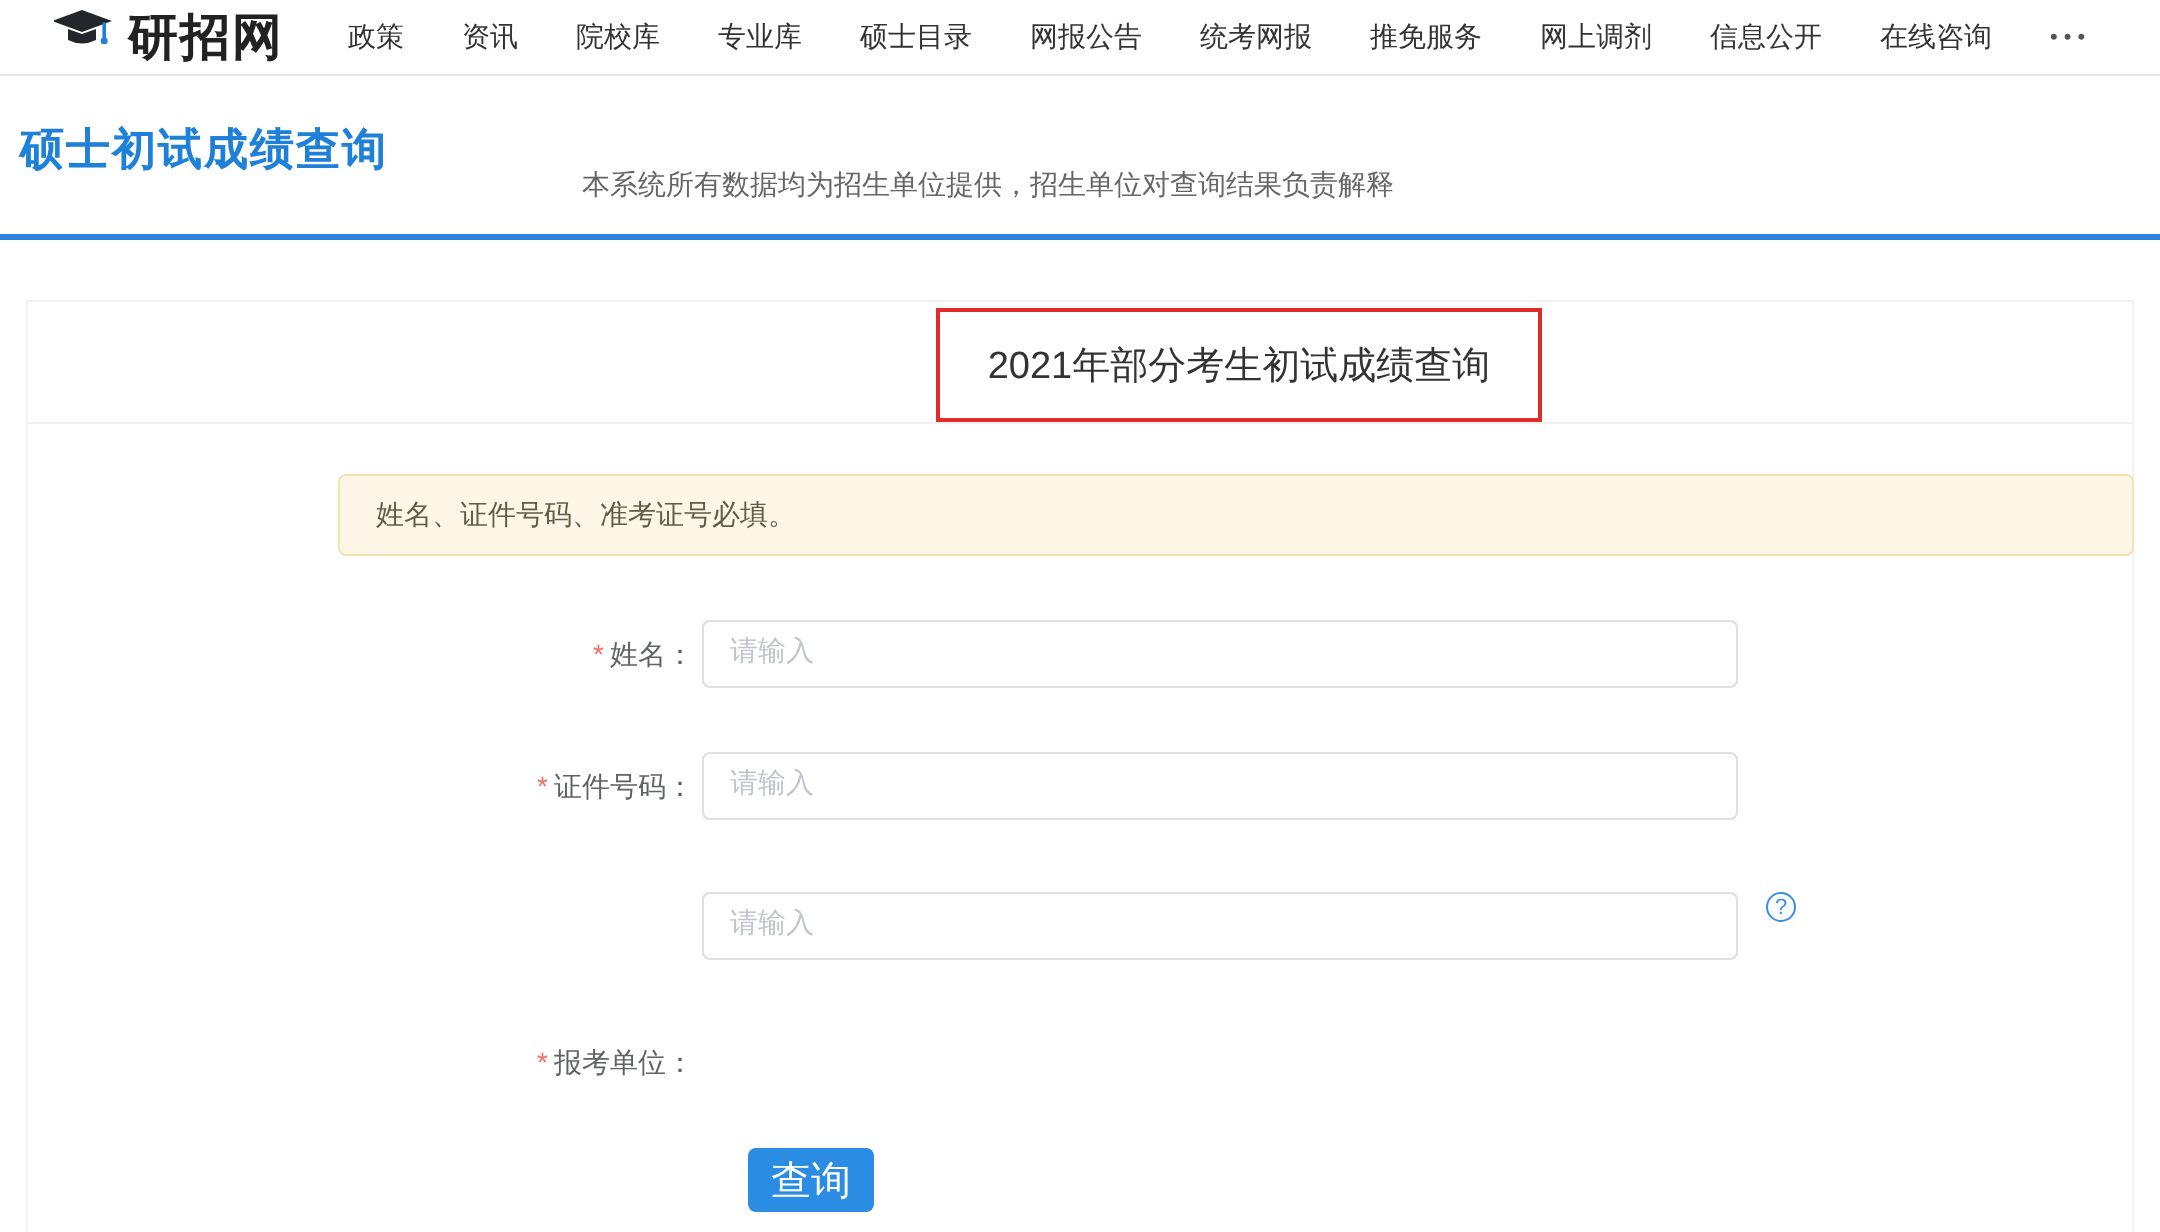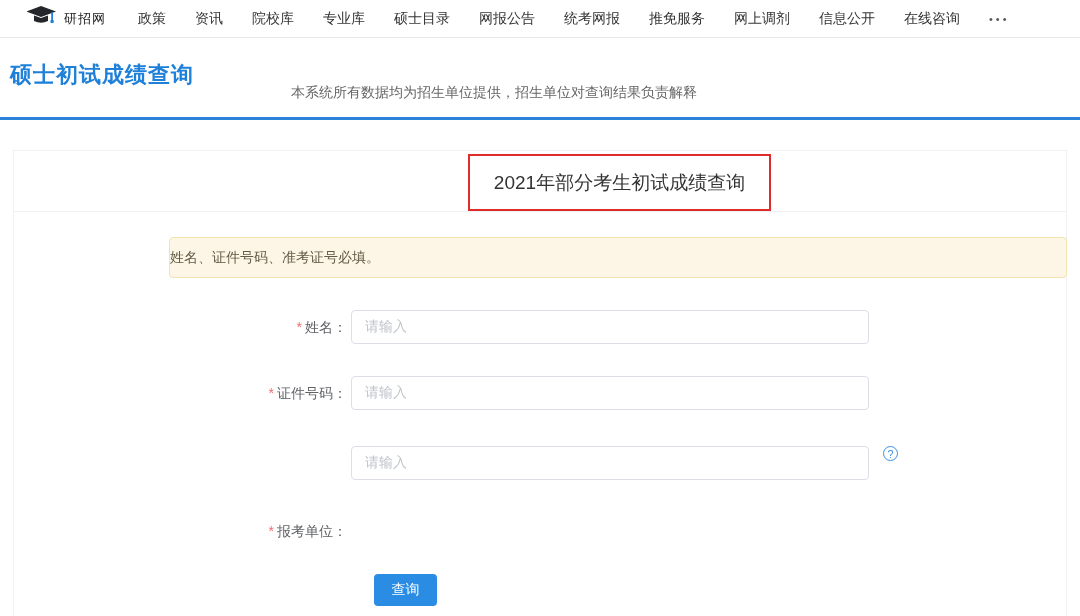--- a/index.html
+++ b/index.html
@@ -4,63 +4,63 @@
 <style>
   * { margin: 0; padding: 0; box-sizing: border-box; }
   html, body { width: 1080px; height: 616px; background: #fff;
     font-family: "Liberation Sans", "DejaVu Sans", sans-serif; }
   .stage { position: relative; width: 1080px; height: 616px; overflow: hidden; background: #fff; }
 
   
   .nav { position: absolute; top: 0; left: 0; width: 1080px; height: 38px;
     border-bottom: 1px solid #e8e8e8; display: flex; align-items: center; background: #fff; }
   .logo { display: flex; align-items: center; margin-left: 27px; cursor: pointer; }
-  .logo-text { font-size: 13px; font-weight: normal; color: #222; margin-left: 7px; letter-spacing: 1px; text-align: center; }
+  .logo-text { font-size: 25px; font-weight: bold; color: #222; margin-left: 7px; letter-spacing: 1px; text-align: center; }
   .nav-items { display: flex; align-items: center; margin-left: 32px; }
   .nav-item { font-size: 14px; color: #333; margin-right: 29px; cursor: pointer; white-space: nowrap; }
   .nav-more { font-size: 11px; color: #555; letter-spacing: 3px; cursor: pointer; }
 
   
   .page-title { position: absolute; left: 10px; top: 60px; font-size: 22px; font-weight: bold;
     color: #1e80d9; letter-spacing: 1px; }
   .page-subtitle { position: absolute; left: 291px; top: 84px; font-size: 14px; color: #666; }
   .blue-divider { position: absolute; left: 0; top: 117px; width: 1080px; height: 3px; background: #2b84d9; }
 
   
   .card { position: absolute; left: 13px; top: 150px; width: 1054px; height: 466px;
     background: #fff; border: 1px solid #f2f2f2; border-bottom: none; }
   .card-header-divider { position: absolute; left: 0; top: 60px; width: 100%; height: 1px; background: #f0f0f0; }
   .red-box { position: absolute; left: 454px; top: 3px; width: 303px; height: 57px;
     border: 2px solid #e02b2b; display: flex; align-items: center; justify-content: center; }
   .card-title { font-size: 19px; color: #333; }
 
   .notice { position: absolute; left: 155px; top: 86px; width: 898px; height: 41px;
     background: #fdf6e6; border: 1px solid #f3e3ae; border-radius: 4px;
-    line-height: 39px; font-size: 14px; color: #615c45; }
+    line-height: 39px; padding-left: 18px; font-size: 14px; color: #615c45; }
 
   .form-row { position: absolute; left: 0; width: 100%; height: 34px; }
   .row-name   { top: 159px; }
   .row-id     { top: 225px; }
   .row-ticket { top: 295px; }
   .row-unit   { top: 363px; }
   .f-label { position: absolute; left: 0; top: 0; width: 333px; text-align: right;
     line-height: 34px; font-size: 14px; color: #606266; }
   .req { color: #f56c6c; margin-right: 3px; font-size: 14px; }
   .f-input { position: absolute; left: 337px; top: 0; width: 518px; height: 34px;
     border: 1px solid #dcdfe6; border-radius: 4px; padding: 0 13px; font-size: 14px;
     color: #606266; outline: none; font-family: Liberation Serif, serif; }
   .f-input::placeholder { color: #c0c4cc; opacity: 1; }
   .f-value { position: absolute; left: 337px; top: 0; line-height: 34px; font-size: 14px; color: #606266; }
   .forgot-link { position: absolute; left: 867px; top: 0; line-height: 34px; font-size: 14px;
     color: #3a8ee6; cursor: pointer; text-decoration: none; display: flex; align-items: center; }
   .q-icon { display: inline-block; width: 15px; height: 15px; border: 1px solid #3a8ee6;
     border-radius: 50%; text-align: center; line-height: 14px; font-size: 11px; margin-left: 2px; }
 
   .submit-btn { position: absolute; left: 360px; top: 423px; width: 63px; height: 32px;
-    background: #2b8ce4; color: #fff; border: none; border-radius: 4px; font-size: 14px;
+    background: #2b8ce4; color: #fff; border: none; border-radius: 4px; font-size: 20px;
     cursor: pointer; font-family: "Liberation Sans", "DejaVu Sans", sans-serif; }
 </style>
 </head>
 <body>
 
 <div class="stage">
 
   <div class="nav">
     <div class="logo">
       <span>

